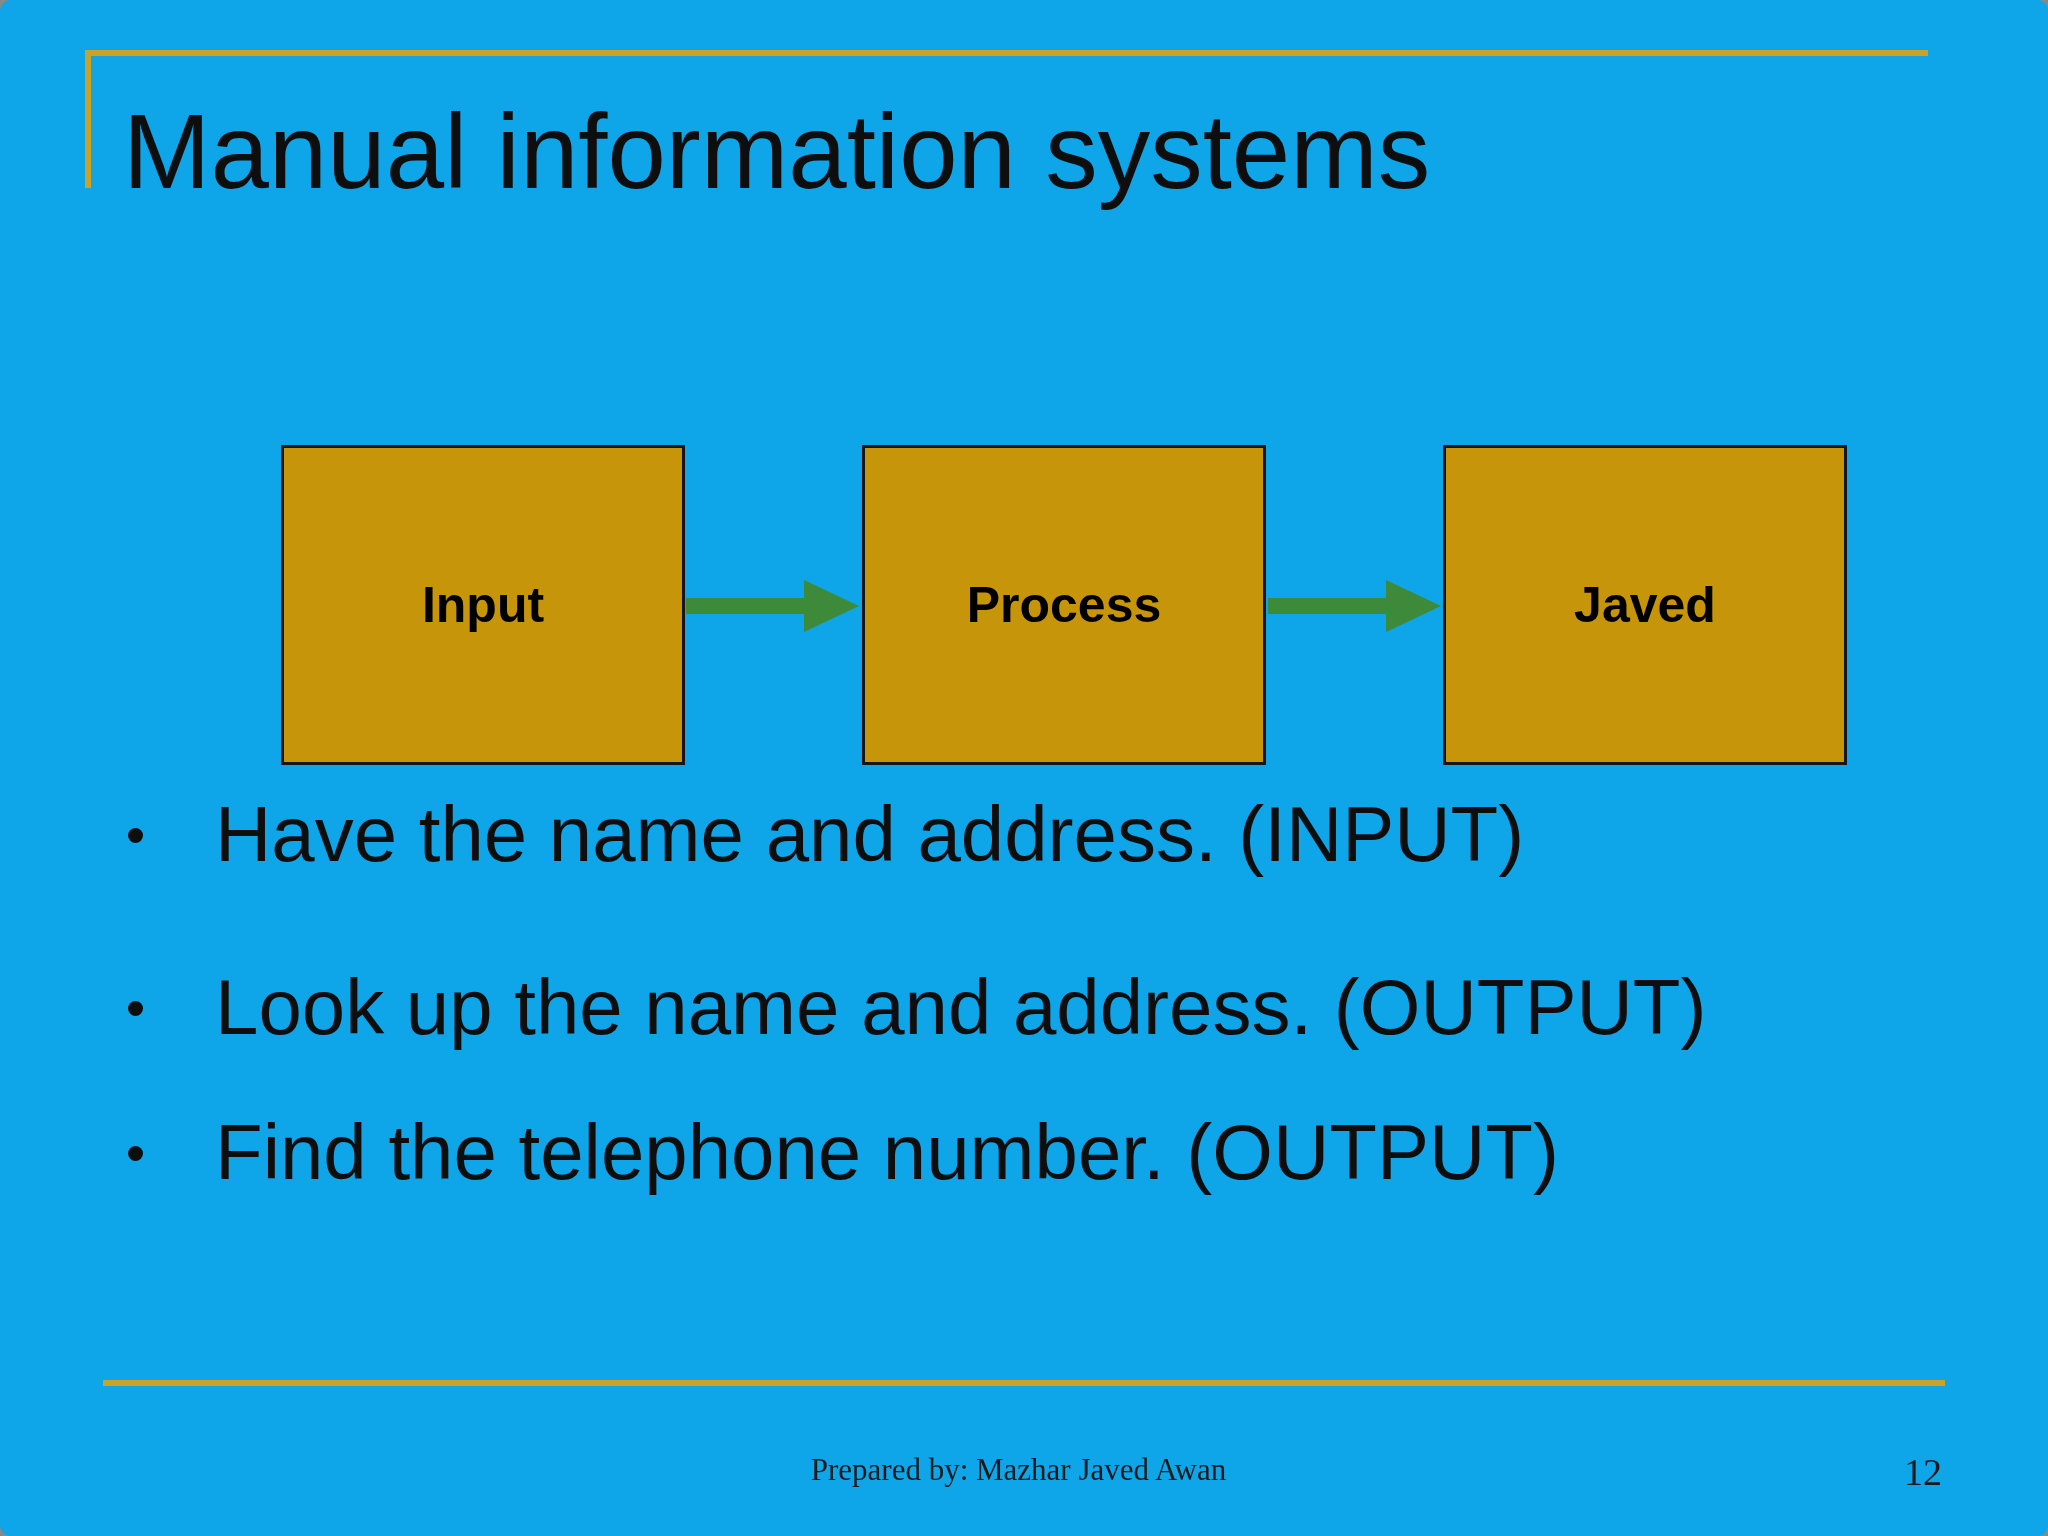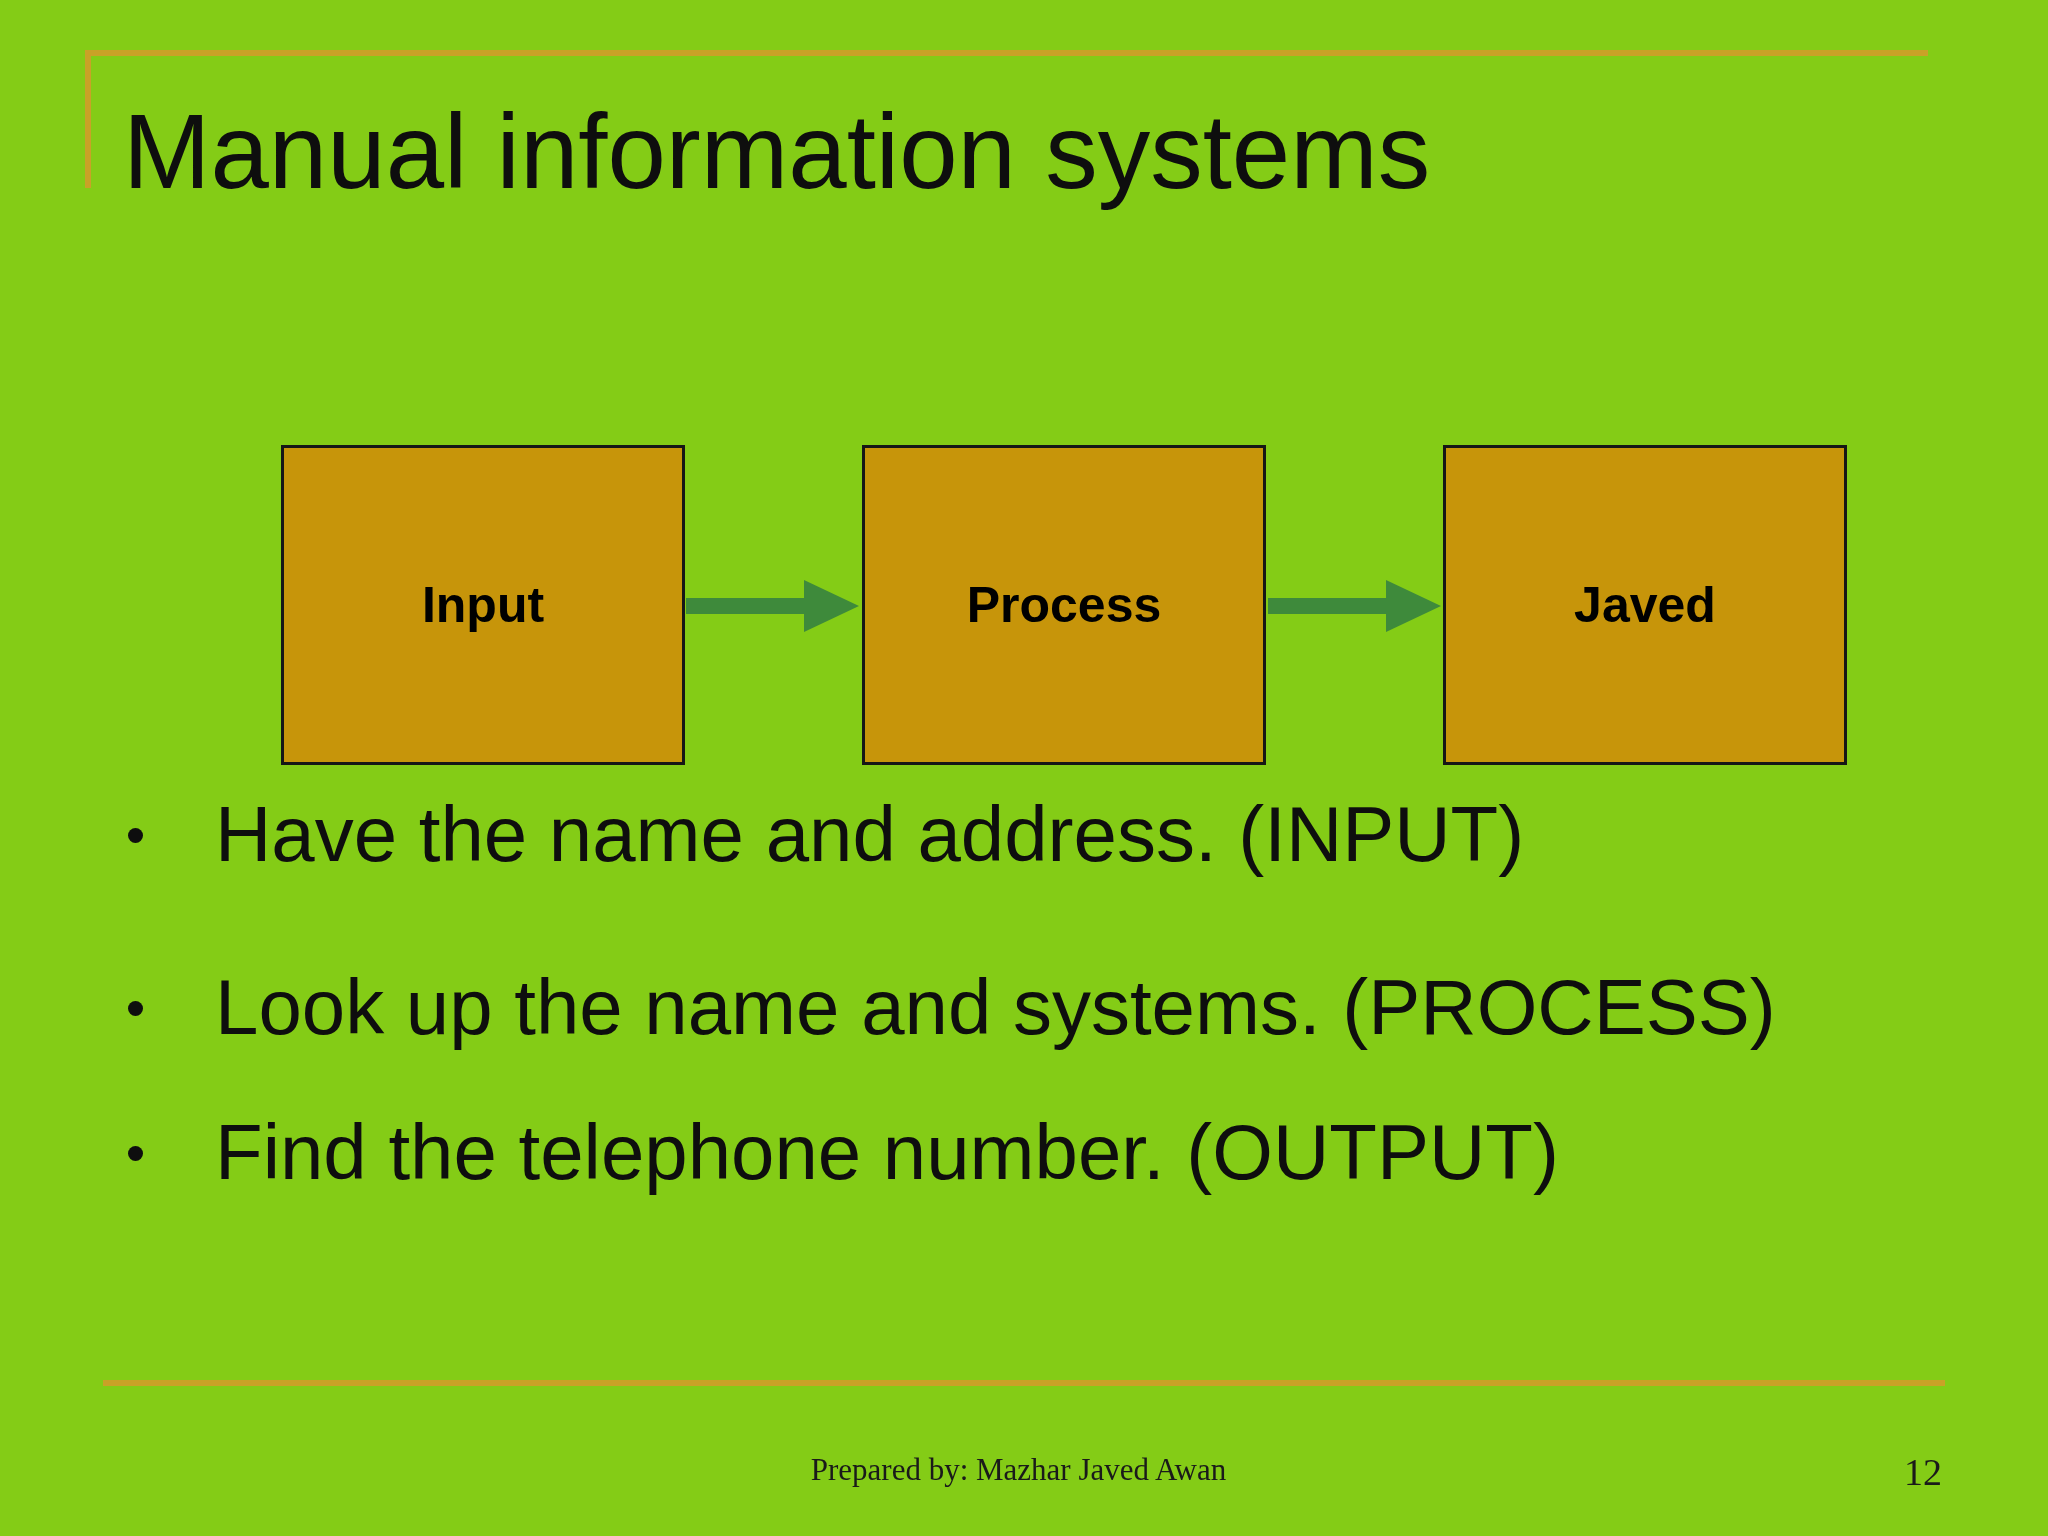--- a/index.html
+++ b/index.html
@@ -1,21 +1,22 @@
 <!DOCTYPE html>
 <html style="--gold: #C9A227; --boxfill: #C7950A; --boxborder: #161616; --arrow: #3E8A3B; --ink: #0E0E0E;"><head>
 <meta charset="utf-8">
 <style>
   html,body{margin:0;padding:0;background:#888;}
   .slide{
     position:relative;
     width:2048px;height:1536px;
-    background:#84cc16;
+    background:#0ea5e9;
     overflow:hidden;
     font-family:"Liberation Sans", sans-serif;
+    border-radius:11px;
   }
   .gold-line{position:absolute;background:var(--gold);}
   #top-rule{left:85px;top:50px;width:1843px;height:6px;}
   #left-rule{left:85px;top:50px;width:6px;height:138px;}
   #bottom-rule{left:103px;top:1380px;width:1842px;height:6px;}
   .title{
     position:absolute;left:123px;top:92px;
     font-size:105px;color:var(--ink);
     letter-spacing:0px;white-space:nowrap;
   }
@@ -96,21 +97,21 @@
     <span class="box-label">Javed</span>
   </div>
 
   <div id="bullet-row-1" class="bullet-row">
     <div class="bullet-dot"></div>
     <div class="bullet-text">Have the name and address. (INPUT)</div>
   </div>
 
   <div id="bullet-row-2" class="bullet-row">
     <div class="bullet-dot"></div>
-    <div class="bullet-text">Look up the name and systems. (PROCESS)</div>
+    <div class="bullet-text">Look up the name and address. (OUTPUT)</div>
   </div>
 
   <div id="bullet-row-3" class="bullet-row">
     <div class="bullet-dot"></div>
     <div class="bullet-text">Find the telephone number. (OUTPUT)</div>
   </div>
 
   <div id="bottom-rule" class="gold-line"></div>
 
   <div class="footer-text">Prepared by: Mazhar Javed Awan</div>

